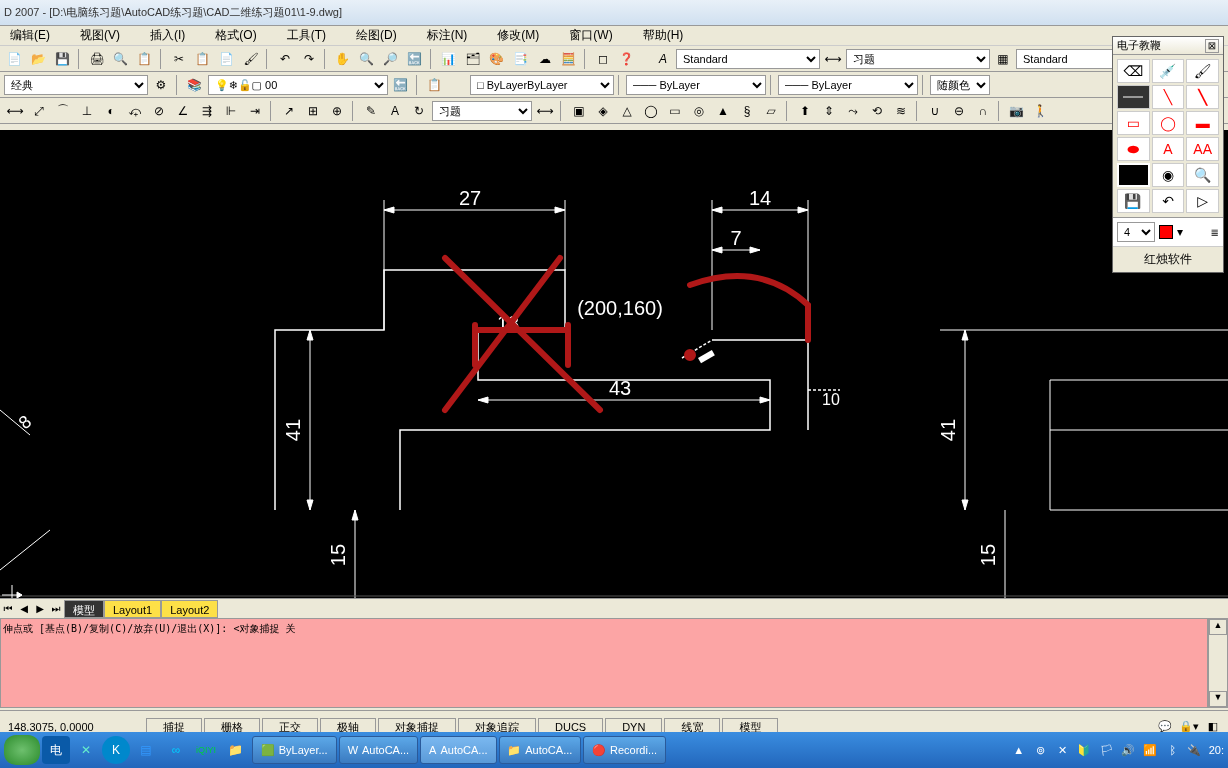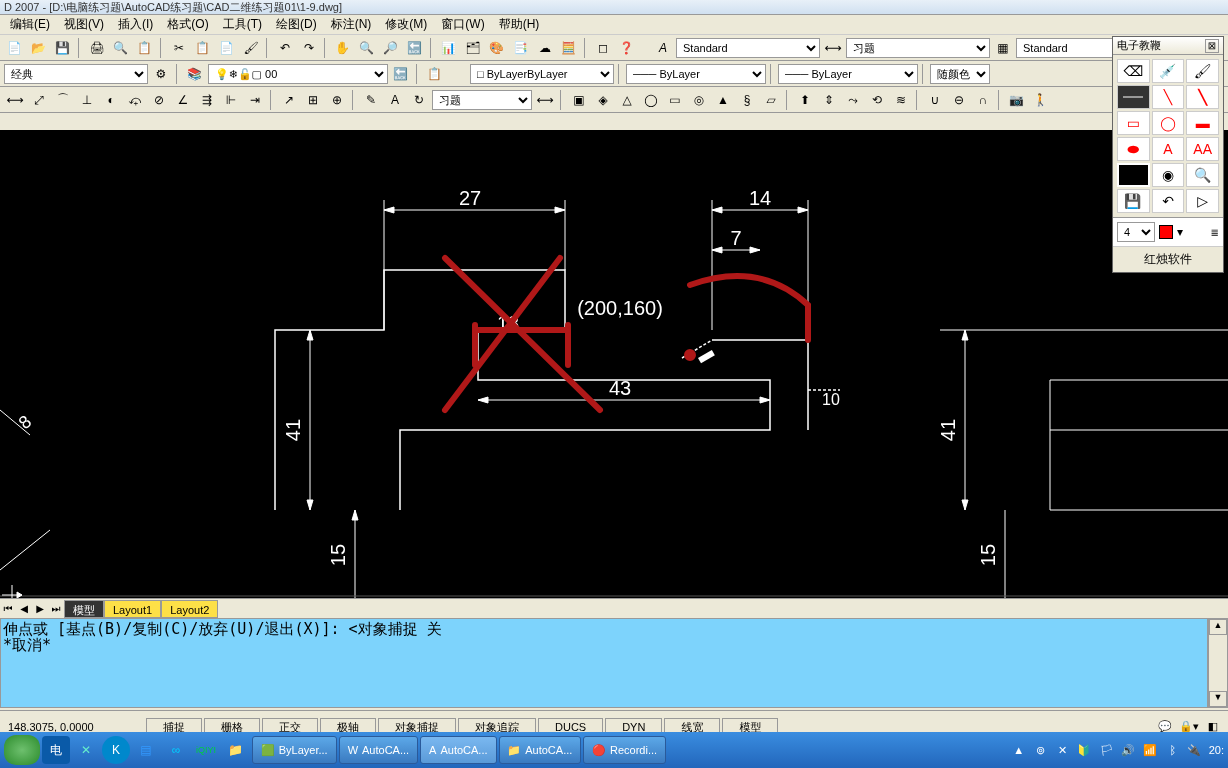--- a/index.html
+++ b/index.html
@@ -1,18 +1,18 @@
 <!DOCTYPE html>
 <html><head>
 <meta charset="utf-8">
 <style>
 * { margin: 0; padding: 0; box-sizing: border-box; }
 body { font-family: "Microsoft YaHei", SimSun, Arial, sans-serif; font-size: 12px; background: #ece9d8; width: 1228px; height: 768px; overflow: hidden; position: relative; }
-.titlebar { height: 15px; background: linear-gradient(#e8f0f8, #d0e0f0); display: flex; align-items: center; padding: 0 4px; font-size: 11px; color: #333; border-bottom: 1px solid #999; }
-.menubar { height: 20px; background: #ece9d8; display: flex; align-items: center; padding: 0 4px; gap: 2px; border-bottom: 1px solid #ccc; }
+.titlebar { height: 26px; background: linear-gradient(#e8f0f8, #d0e0f0); display: flex; align-items: center; padding: 0 4px; font-size: 11px; color: #333; border-bottom: 1px solid #999; }
+.menubar { height: 20px; background: #ece9d8; display: flex; align-items: center; padding: 0 4px; gap: 18px; border-bottom: 1px solid #ccc; }
 .menu-item { padding: 2px 6px; cursor: pointer; font-size: 12px; }
 .toolbar-row { height: 26px; background: #ece9d8; display: flex; align-items: center; padding: 0 4px; gap: 2px; border-bottom: 1px solid #999; }
 .tb-btn { width: 22px; height: 22px; display: inline-flex; align-items: center; justify-content: center; cursor: pointer; border: 1px solid transparent; }
 .tb-sep { width: 4px; height: 20px; border-left: 1px solid #999; margin: 0 2px; }
 .tb-combo { height: 20px; font-size: 11px; border: 1px solid #999; background: #fff; padding: 0 2px; }
 .tb-combo.wide { width: 144px; }
 .tb-combo.med { width: 100px; }
 .tb-combo.narrow { width: 60px; }
 
 .canvas-area { position: absolute; top: 130px; left: 0; right: 0; height: 468px; background: #000; overflow: hidden; }
@@ -28,21 +28,21 @@
 .side-footer { background: #fff; padding: 4px; display: flex; align-items: center; gap: 4px; border-top: 1px solid #999; }
 .side-footer-text { color: #000000; text-align: center; font-size: 12px; padding: 4px; border-top: 1px solid #ccc; }
 .color-sw { width: 14px; height: 14px; border: 1px solid #000; }
 
 .tabs-bar { position: absolute; top: 598px; left: 0; right: 0; height: 20px; background: #ece9d8; display: flex; align-items: center; font-size: 11px; border-top: 1px solid #999; }
 .tab-arrows { display: flex; gap: 0; }
 .tab-arrow { width: 16px; height: 16px; cursor: pointer; display: flex; align-items: center; justify-content: center; font-size: 10px; }
 .tab { padding: 0 8px; height: 18px; line-height: 18px; background: #fde047; border: 1px solid #999; cursor: pointer; }
 .tab.active { background: #333; color: #fff; }
 
-.command-area { position: absolute; top: 618px; left: 0; right: 20px; height: 90px; background: #7dd3fc; border: 1px solid #999; font-family: SimSun, monospace; font-size: 15px; padding: 2px; line-height: 16px; overflow: hidden; }
+.command-area { position: absolute; top: 618px; left: 0; right: 20px; height: 90px; background: #fca5a5; border: 1px solid #999; font-family: SimSun, monospace; font-size: 10px; padding: 2px; line-height: 16px; overflow: hidden; }
 .cmd-scroll { position: absolute; top: 618px; right: 0; width: 20px; height: 90px; background: #ece9d8; border: 1px solid #999; }
 .scroll-btn { height: 16px; text-align: center; font-size: 9px; cursor: pointer; background: #ece9d8; border: 1px solid #999; }
 
 .status-bar { position: absolute; top: 710px; left: 0; right: 0; height: 32px; background: #ece9d8; display: flex; align-items: center; padding: 0 4px; gap: 2px; border-top: 1px solid #999; font-size: 11px; }
 .status-cell { padding: 0 16px; border: 1px solid #999; height: 18px; line-height: 16px; cursor: pointer; }
 .status-coords { width: 140px; padding: 0 4px; }
 
 .taskbar { position: absolute; top: 732px; left: 0; right: 0; height: 36px; background: linear-gradient(#3a8de0, #2266bb); display: flex; align-items: center; padding: 0 4px; gap: 2px; }
 .start-orb { width: 36px; height: 30px; border-radius: 12px; background: radial-gradient(#6ec06e,#2a8a2a); cursor: pointer; }
 .task-btn { height: 28px; padding: 0 8px; background: linear-gradient(#5ca8e8,#3a7ac0); border: 1px solid #2a5a9a; color: #fff; font-size: 11px; display: flex; align-items: center; gap: 4px; cursor: pointer; border-radius: 3px; max-width: 90px; overflow: hidden; white-space: nowrap; }
@@ -327,21 +327,20 @@
     <span class="tab-arrow">▶</span>
     <span class="tab-arrow">⏭</span>
   </div>
   <span class="tab active">模型</span>
   <span class="tab">Layout1</span>
   <span class="tab">Layout2</span>
 </div>
 
 <div class="command-area">
   <div>伸点或  [基点(B)/复制(C)/放弃(U)/退出(X)]:   &lt;对象捕捉 关</div>
-  <div>*取消*</div>
 </div>
 <div class="cmd-scroll">
   <div class="scroll-btn">▲</div>
   <div style="height:56px"></div>
   <div class="scroll-btn">▼</div>
 </div>
 
 <div class="status-bar">
   <span class="status-coords">148.3075, 0.0000</span>
   <span class="status-cell">捕捉</span>

